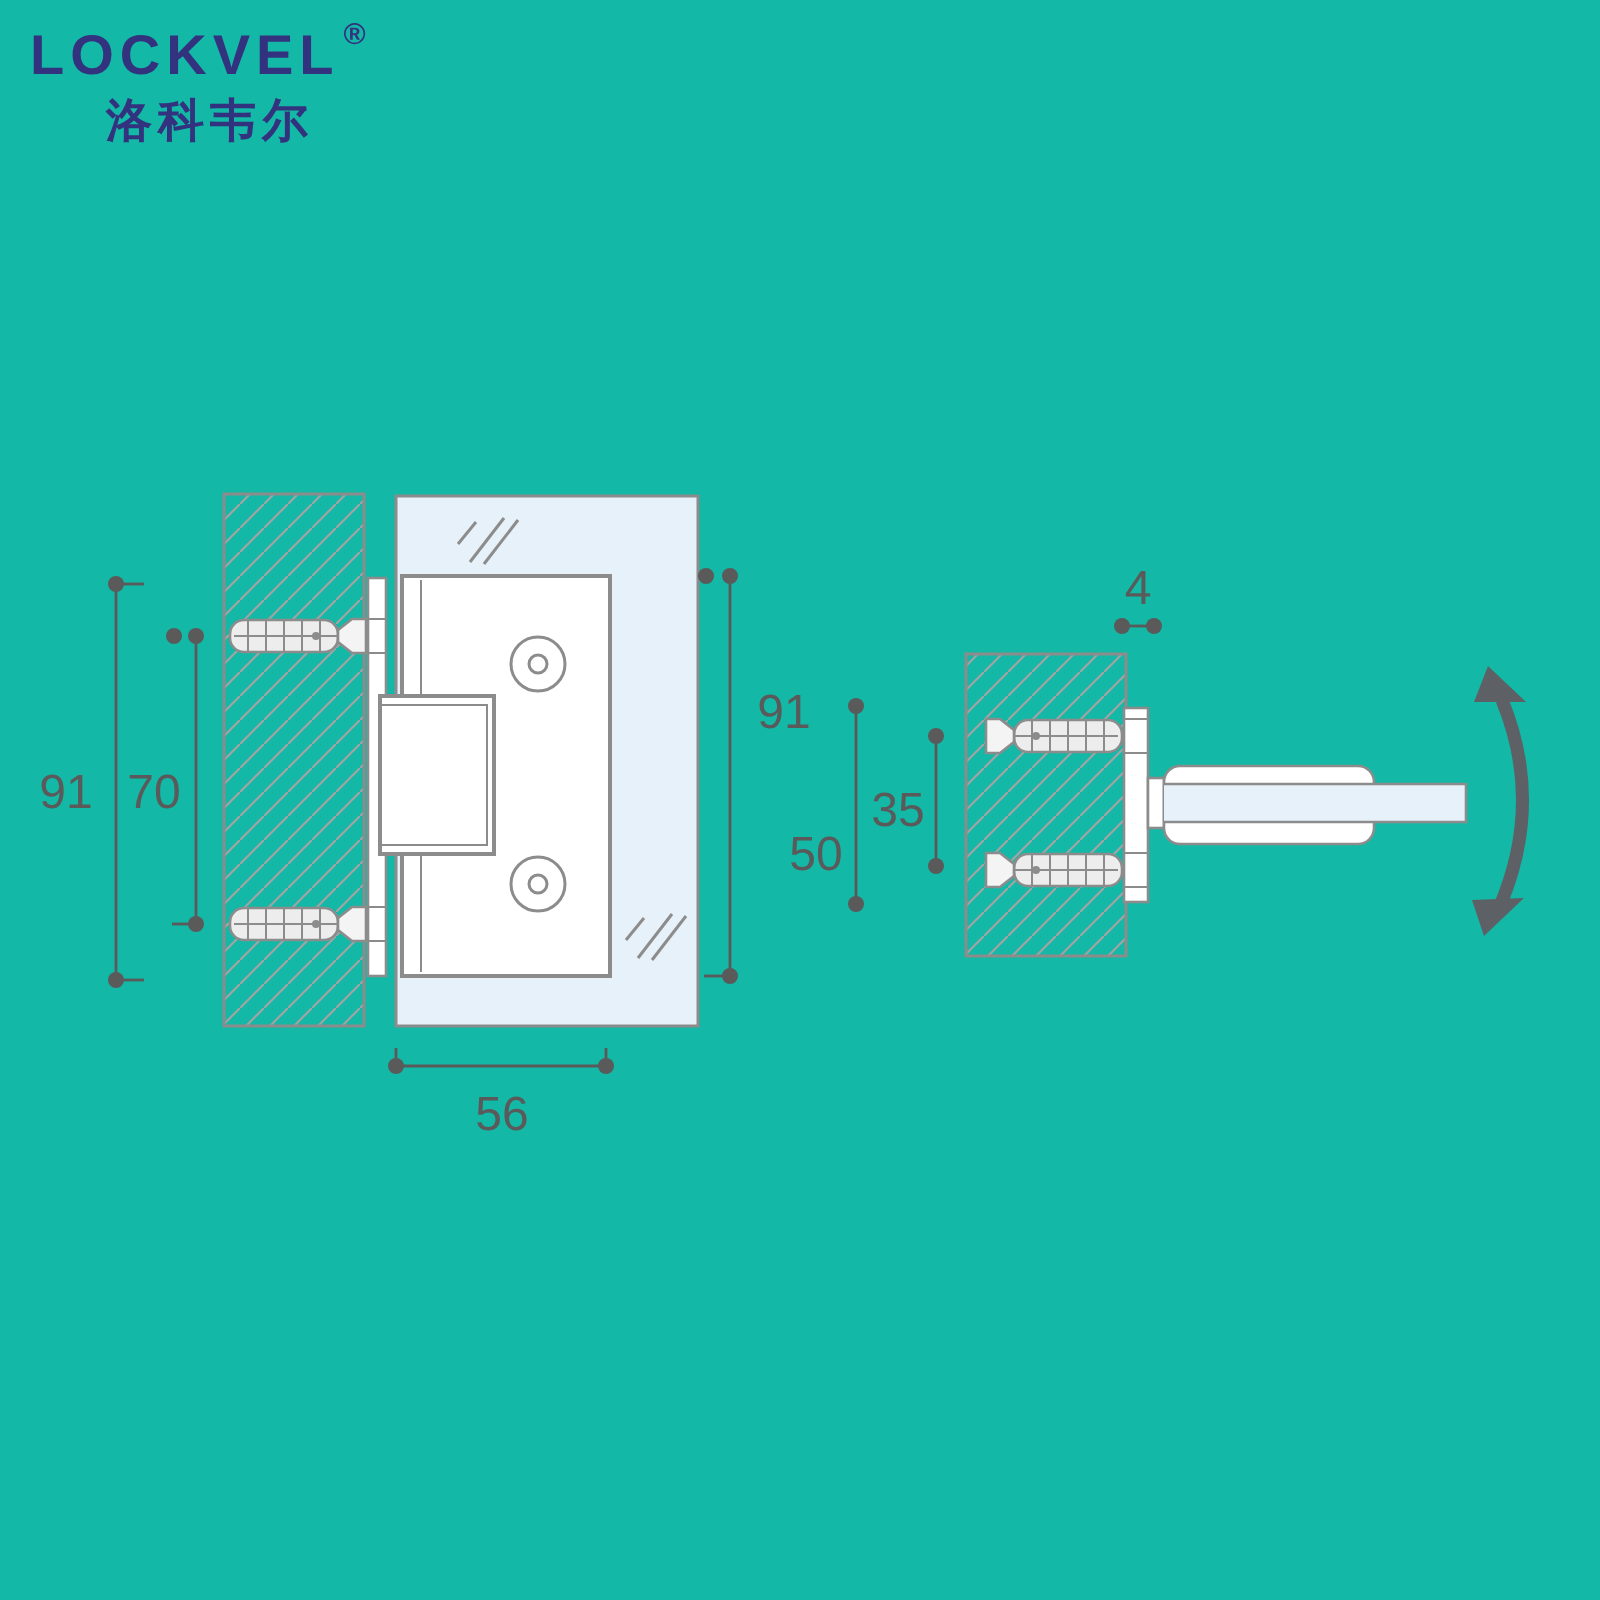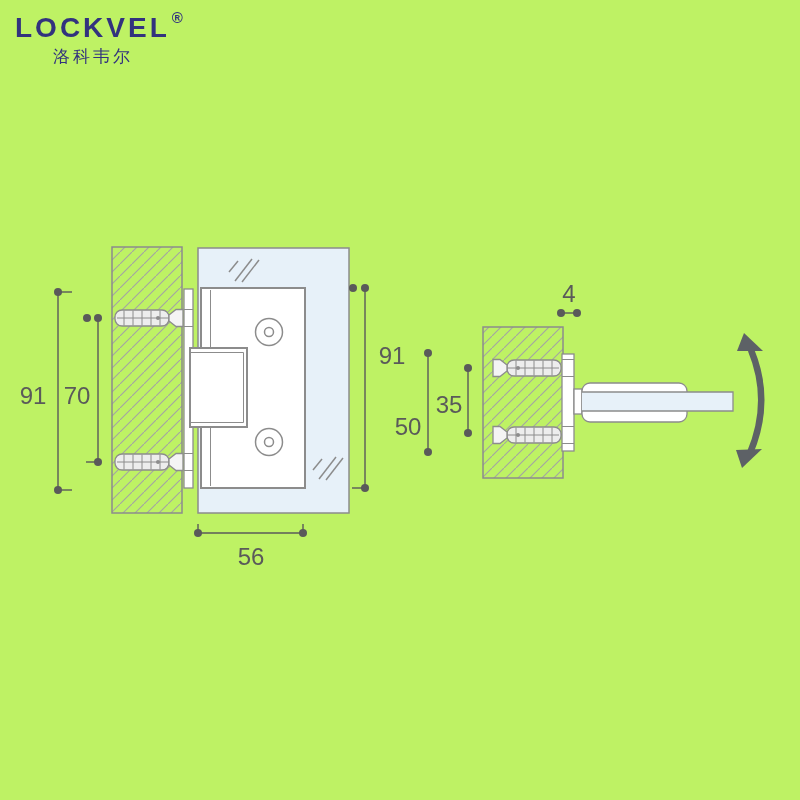--- a/index.html
+++ b/index.html
@@ -1,19 +1,19 @@
 <!DOCTYPE html>
 <html><head>
 <meta charset="utf-8">
 <style>
   html,body{margin:0;padding:0;background:#ffffff;}
   .canvas{
     position:relative;
     width:800px;height:800px;
-    background:#bef264;
+    background:#14b8a6;
     font-family:"Liberation Sans", sans-serif;
     overflow:hidden;
   }
   .logo{
     position:absolute;left:15px;top:14px;
     color:#32327e;
     user-select:none;
   }
   .brand-row{display:flex;align-items:flex-start;line-height:1;}
   .brand-name{
@@ -23,22 +23,22 @@
     color:#32327e;
   }
   .brand-reg{
     font-weight:bold;
     font-size:15px;
     margin-left:2px;
     margin-top:-4px;
     color:#32327e;
   }
   .brand-cn{
-    font-weight:normal;
-    font-size:17px;
+    font-weight:bold;
+    font-size:23px;
     letter-spacing:3px;
     margin-left:38px;
     margin-top:3px;
     color:#32327e;
   }
   svg text.dim{
     font-family:"Liberation Sans", sans-serif;
     font-size:24px;
     fill:#5a5a5a;
   }

